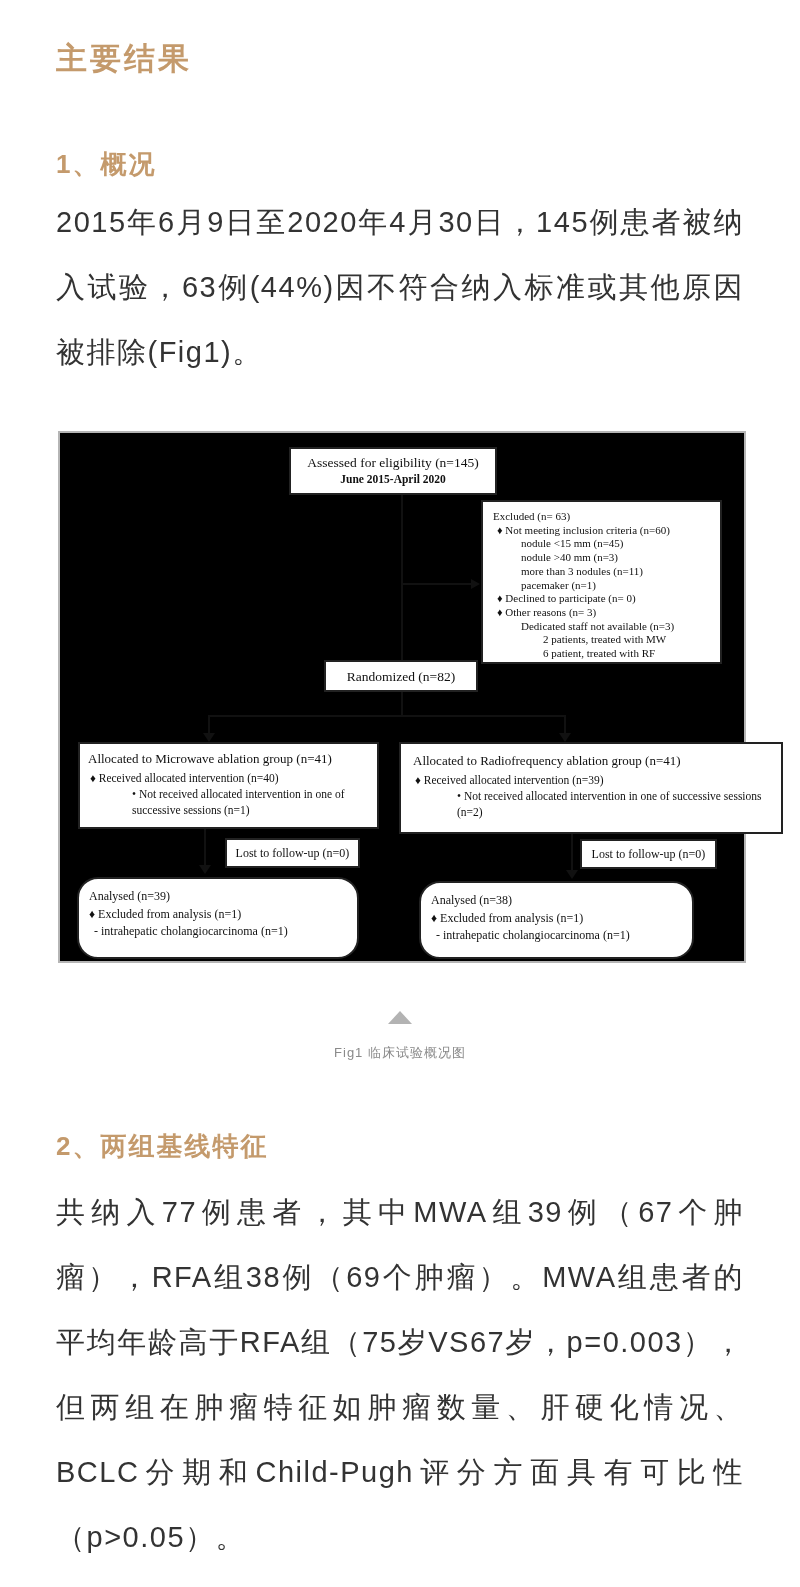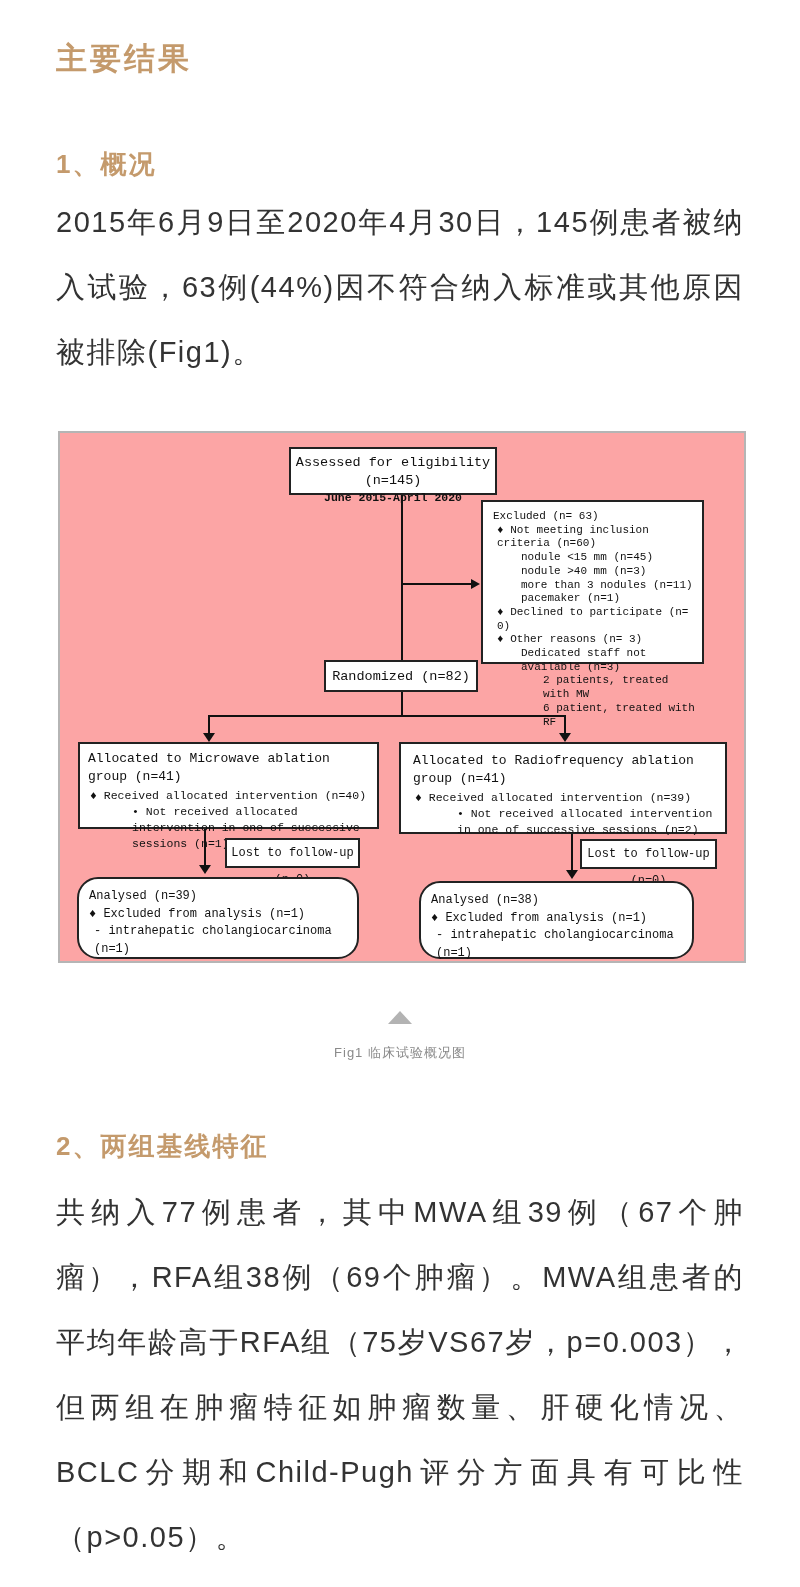--- a/index.html
+++ b/index.html
@@ -12,48 +12,48 @@
   .h2{font-size:26px;font-weight:700;color:#c49a6c;letter-spacing:2px;line-height:36px;}
   .h2.s1{margin:68px 0 0;}
   .h2.s2{margin:60px 0 0;}
   .para{margin:8px 0 0;font-size:29px;color:#333333;line-height:65px;
         letter-spacing:1.5px;text-align:justify;}
   .para.p2{margin-top:16px;}
 
   
   .figwrap{margin:46px 0 0 2px;}
   .fc{position:relative;width:684px;height:528px;border:2px solid #b5b5b5;
-      background:#fca5a5;font-family:Liberation Mono, monospace;color:#111;}
+      background:#000000;font-family:Liberation Serif, serif;color:#111;}
   .bx{position:absolute;border:2px solid #222;background:#fff;box-sizing:border-box;}
   .ln{position:absolute;background:#111;}
   .ah-r{position:absolute;width:0;height:0;border-top:5px solid transparent;
         border-bottom:5px solid transparent;border-left:9px solid #111;}
   .ah-d{position:absolute;width:0;height:0;border-left:6px solid transparent;
         border-right:6px solid transparent;border-top:9px solid #111;}
 
   .assessed{left:229px;top:14px;width:208px;height:48px;text-align:center;padding-top:5px;}
   .assessed .t1{font-size:13.5px;line-height:18px;}
   .assessed .t2{font-size:11.5px;font-weight:700;line-height:15px;}
 
-  .excluded{left:421px;top:67px;width:223px;height:164px;padding:8px 4px 4px 8px;
+  .excluded{left:421px;top:67px;width:241px;height:164px;padding:8px 4px 4px 8px;
             font-size:11px;line-height:13.7px;}
   .excluded .i0{padding-left:2px;}
   .excluded .i1{padding-left:6px;}
   .excluded .i2{padding-left:30px;}
   .excluded .i3{padding-left:52px;}
 
   .randomized{left:264px;top:227px;width:154px;height:32px;text-align:center;
               font-size:13.5px;line-height:29px;}
 
   .alloc{font-size:11.5px;line-height:16px;padding:6px 8px;}
   .alloc .hd{font-size:13px;line-height:18px;margin-bottom:2px;}
   .alloc .b1{padding-left:2px;}
   .alloc .b2{padding-left:44px;}
   .alloc-l{left:18px;top:309px;width:301px;height:87px;}
-  .alloc-r{left:339px;top:309px;width:328px;height:92px;padding-top:8px;padding-left:12px;}
+  .alloc-r{left:339px;top:309px;width:384px;height:92px;padding-top:8px;padding-left:12px;}
 
   .lost{font-size:12px;text-align:center;line-height:27px;}
   .lost-l{left:165px;top:405px;width:135px;height:30px;}
   .lost-r{left:520px;top:406px;width:137px;height:30px;}
 
   .analysed{font-size:12px;line-height:17.5px;padding:9px 8px;border-radius:21px;}
   .analysed .a0{padding-left:2px;}
   .analysed .a1{padding-left:2px;}
   .analysed .a2{padding-left:7px;}
   .analysed-l{left:17px;top:444px;width:282px;height:82px;}

